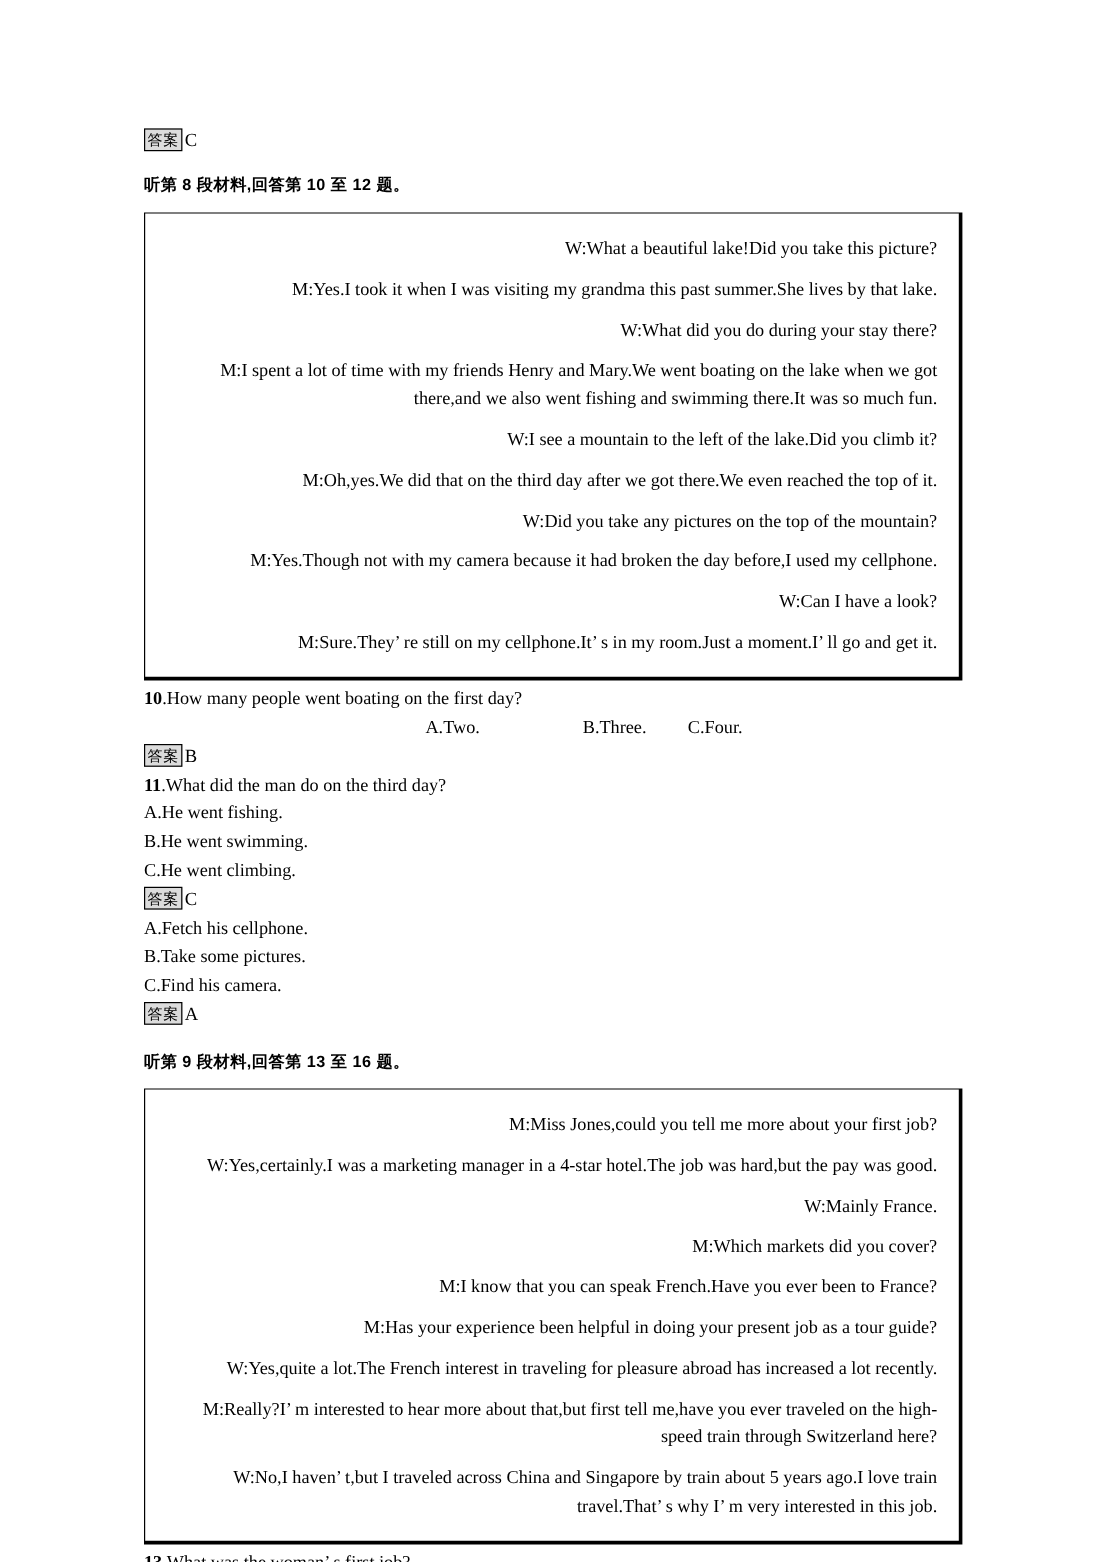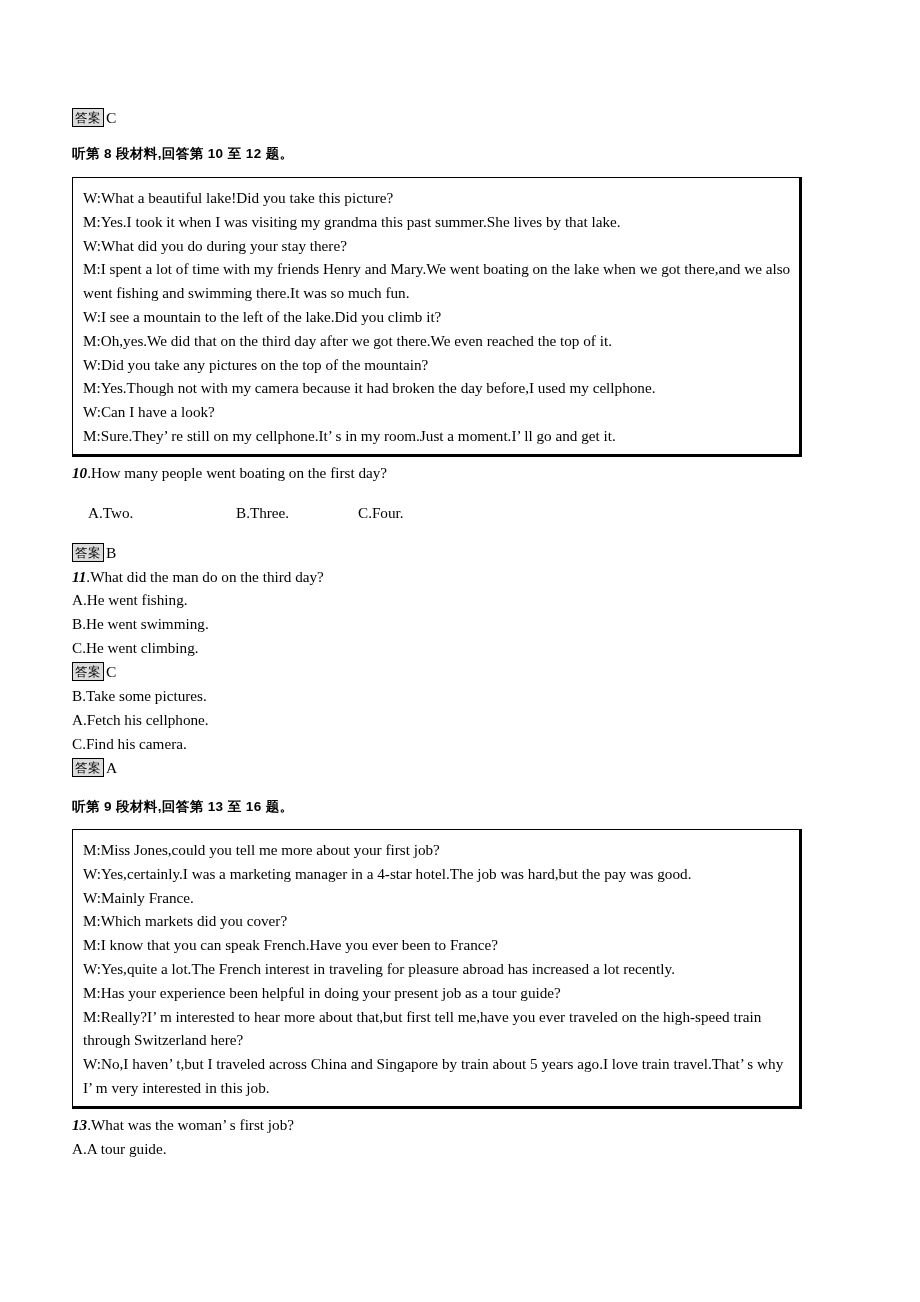--- a/index.html
+++ b/index.html
@@ -12,21 +12,21 @@
     height: 1302px;
     font-family: "Liberation Serif", "DejaVu Serif", serif;
     color: #000000;
     overflow: hidden;
   }
   .page {
     position: relative;
     width: 920px;
     height: 1302px;
     box-sizing: border-box;
-    padding: 0 118px 0 72px;
+    padding: 0 118px 0 120px;
   }
 
   
   .ans-line {
     margin: 0;
     padding: 0;
     line-height: 24px;
     font-size: 15px;
     white-space: nowrap;
   }
@@ -63,44 +63,44 @@
     border: 1px solid #000000;
     border-right-width: 3px;
     border-bottom-width: 3px;
     box-sizing: border-box;
     padding: 8px 8px 6px 10px;
     background: #ffffff;
   }
   .dlg-line {
     font-size: 15.2px;
     line-height: 23.8px;
-    margin: 0;
+    margin: 10px;
     padding: 0;
-    text-align: left;
+    text-align: right;
   }
 
   
   .q-line {
     font-size: 15.2px;
     line-height: 23.9px;
     margin: 0;
     padding: 0;
     white-space: nowrap;
   }
   .q-num {
     font-weight: bold;
-    font-style: italic;
   }
   .opt-row {
     font-size: 15.2px;
     line-height: 23.9px;
-    margin: 16px;
+    margin: 0;
     padding: 0;
     white-space: nowrap;
     display: block;
+    text-align: center;
   }
   .opt-row .opt {
     display: inline-block;
   }
   .opt-row .opt.a { width: 148px; }
   .opt-row .opt.b { width: 122px; }
   .gap-md { height: 14px; }
 </style>
 </head>
 <body>
@@ -136,39 +136,39 @@
   <div class="q-line"><span class="q-num">10</span><span>.How many people went boating on the first day?</span></div>
   <div class="opt-row"><span class="opt a">A.Two.</span><span class="opt b">B.Three.</span><span class="opt c">C.Four.</span></div>
   <div class="ans-line"><span class="ans-tag">答案</span><span class="ans-val">B</span></div>
 
   <div class="q-line"><span class="q-num">11</span><span>.What did the man do on the third day?</span></div>
   <div class="q-line">A.He went fishing.</div>
   <div class="q-line">B.He went swimming.</div>
   <div class="q-line">C.He went climbing.</div>
   <div class="ans-line"><span class="ans-tag">答案</span><span class="ans-val">C</span></div>
 
+  <div class="q-line">A.Fetch his cellphone.</div>
   <div class="q-line">B.Take some pictures.</div>
-  <div class="q-line">A.Fetch his cellphone.</div>
   <div class="q-line">C.Find his camera.</div>
   <div class="ans-line"><span class="ans-tag">答案</span><span class="ans-val">A</span></div>
 
   <div style="height:17px"></div>
 
   <div class="sec-head">听第 9 段材料,回答第 13 至 16 题。</div>
 
   <div style="height:12px"></div>
 
   <div class="dlg-box">
     <div class="dlg-line">M:Miss Jones,could you tell me more about your first job?</div>
     <div class="dlg-line">W:Yes,certainly.I was a marketing manager in a 4-star hotel.The job was hard,but the pay was good.</div>
     <div class="dlg-line">W:Mainly France.</div>
     <div class="dlg-line">M:Which markets did you cover?</div>
     <div class="dlg-line">M:I know that you can speak French.Have you ever been to France?</div>
+    <div class="dlg-line">M:Has your experience been helpful in doing your present job as a tour guide?</div>
     <div class="dlg-line">W:Yes,quite a lot.The French interest in traveling for pleasure abroad has increased a lot recently.</div>
-    <div class="dlg-line">M:Has your experience been helpful in doing your present job as a tour guide?</div>
     <div class="dlg-line">M:Really?I’ m interested to hear more about that,but first tell me,have you ever traveled on the high-speed train through Switzerland here?</div>
     <div class="dlg-line">W:No,I haven’ t,but I traveled across China and Singapore by train about 5 years ago.I love train travel.That’ s why I’ m very interested in this job.</div>
   </div>
 
   <div style="height:4px"></div>
 
   <div class="q-line"><span class="q-num">13</span><span>.What was the woman’ s first job?</span></div>
   <div class="q-line">A.A tour guide.</div>
 
 </div>

